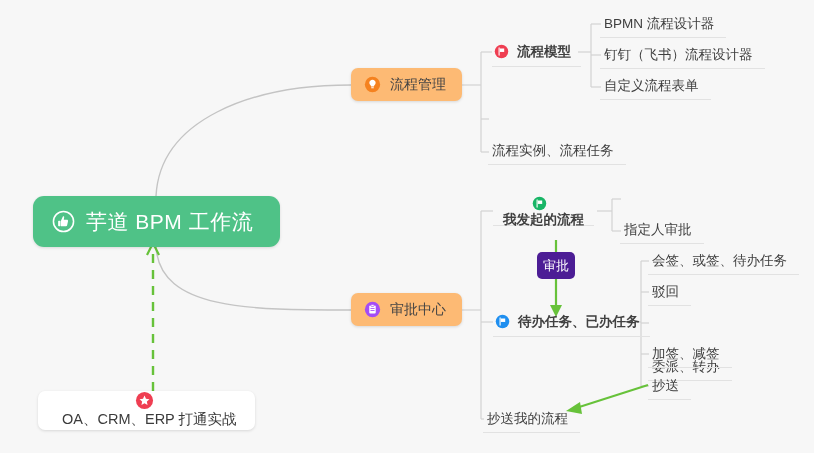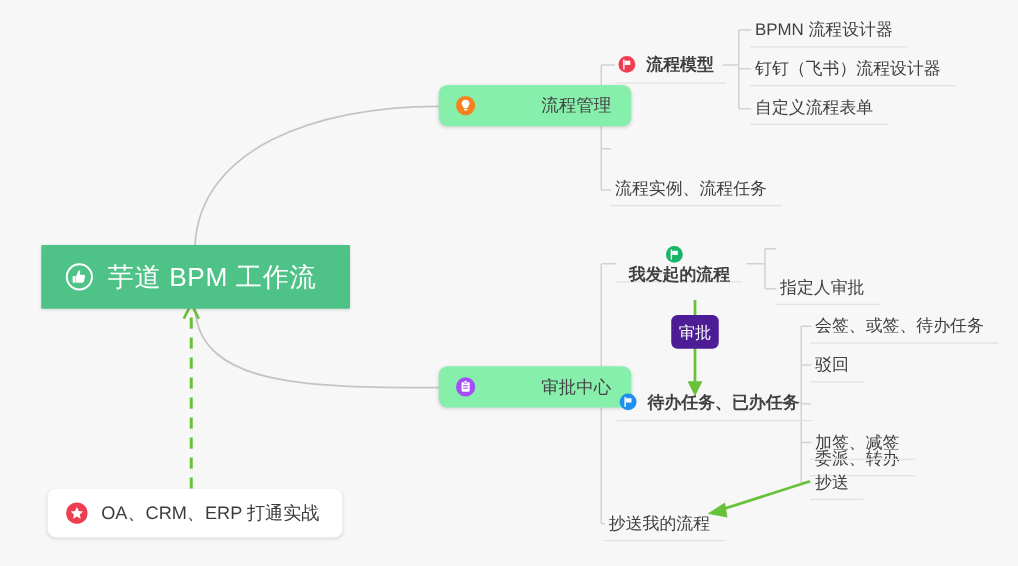--- a/index.html
+++ b/index.html
@@ -27,48 +27,47 @@
   }
 
   
   .root-node {
     position: absolute;
     left: 33px;
     top: 196px;
     width: 247px;
     height: 51px;
     background: #4fc287;
-    border-radius: 1px;
+    border-radius: 11px;
     box-shadow: 0 1px 3px rgba(0,0,0,0.12);
     display: flex;
     align-items: center;
     padding-left: 19px;
     box-sizing: border-box;
   }
   .root-label {
     color: #ffffff;
     font-size: 21px;
     letter-spacing: 0.5px;
     margin-left: 11px;
     white-space: nowrap;
   }
 
   
   .branch-node {
     position: absolute;
-    background: #86efac;
+    background: #fdba74;
     border-radius: 7px;
     box-shadow: 0 1px 3px rgba(0,0,0,0.13);
     display: flex;
     align-items: center;
     padding: 0 16px 0 13px;
     height: 33px;
     box-sizing: border-box;
     white-space: nowrap;
-    gap: 43px;
   }
   .branch-label {
     font-size: 14px;
     color: #444444;
     margin-left: 9px;
   }
   #branch-process  { left: 351px; top: 68px; }
   #branch-approval { left: 351px; top: 293px; }
 
   
@@ -127,20 +126,21 @@
     top: 391px;
     height: 39px;
     background: #ffffff;
     border-radius: 7px;
     box-shadow: 0 1px 3px rgba(0,0,0,0.13);
     display: flex;
     align-items: center;
     padding: 0 18px 0 14px;
     box-sizing: border-box;
     white-space: nowrap;
+    flex-direction: column;
   }
   .callout-label {
     font-size: 14.5px;
     color: #3b3b3b;
     margin-left: 10px;
   }
 
   
   .tag-badge {
     position: absolute;

